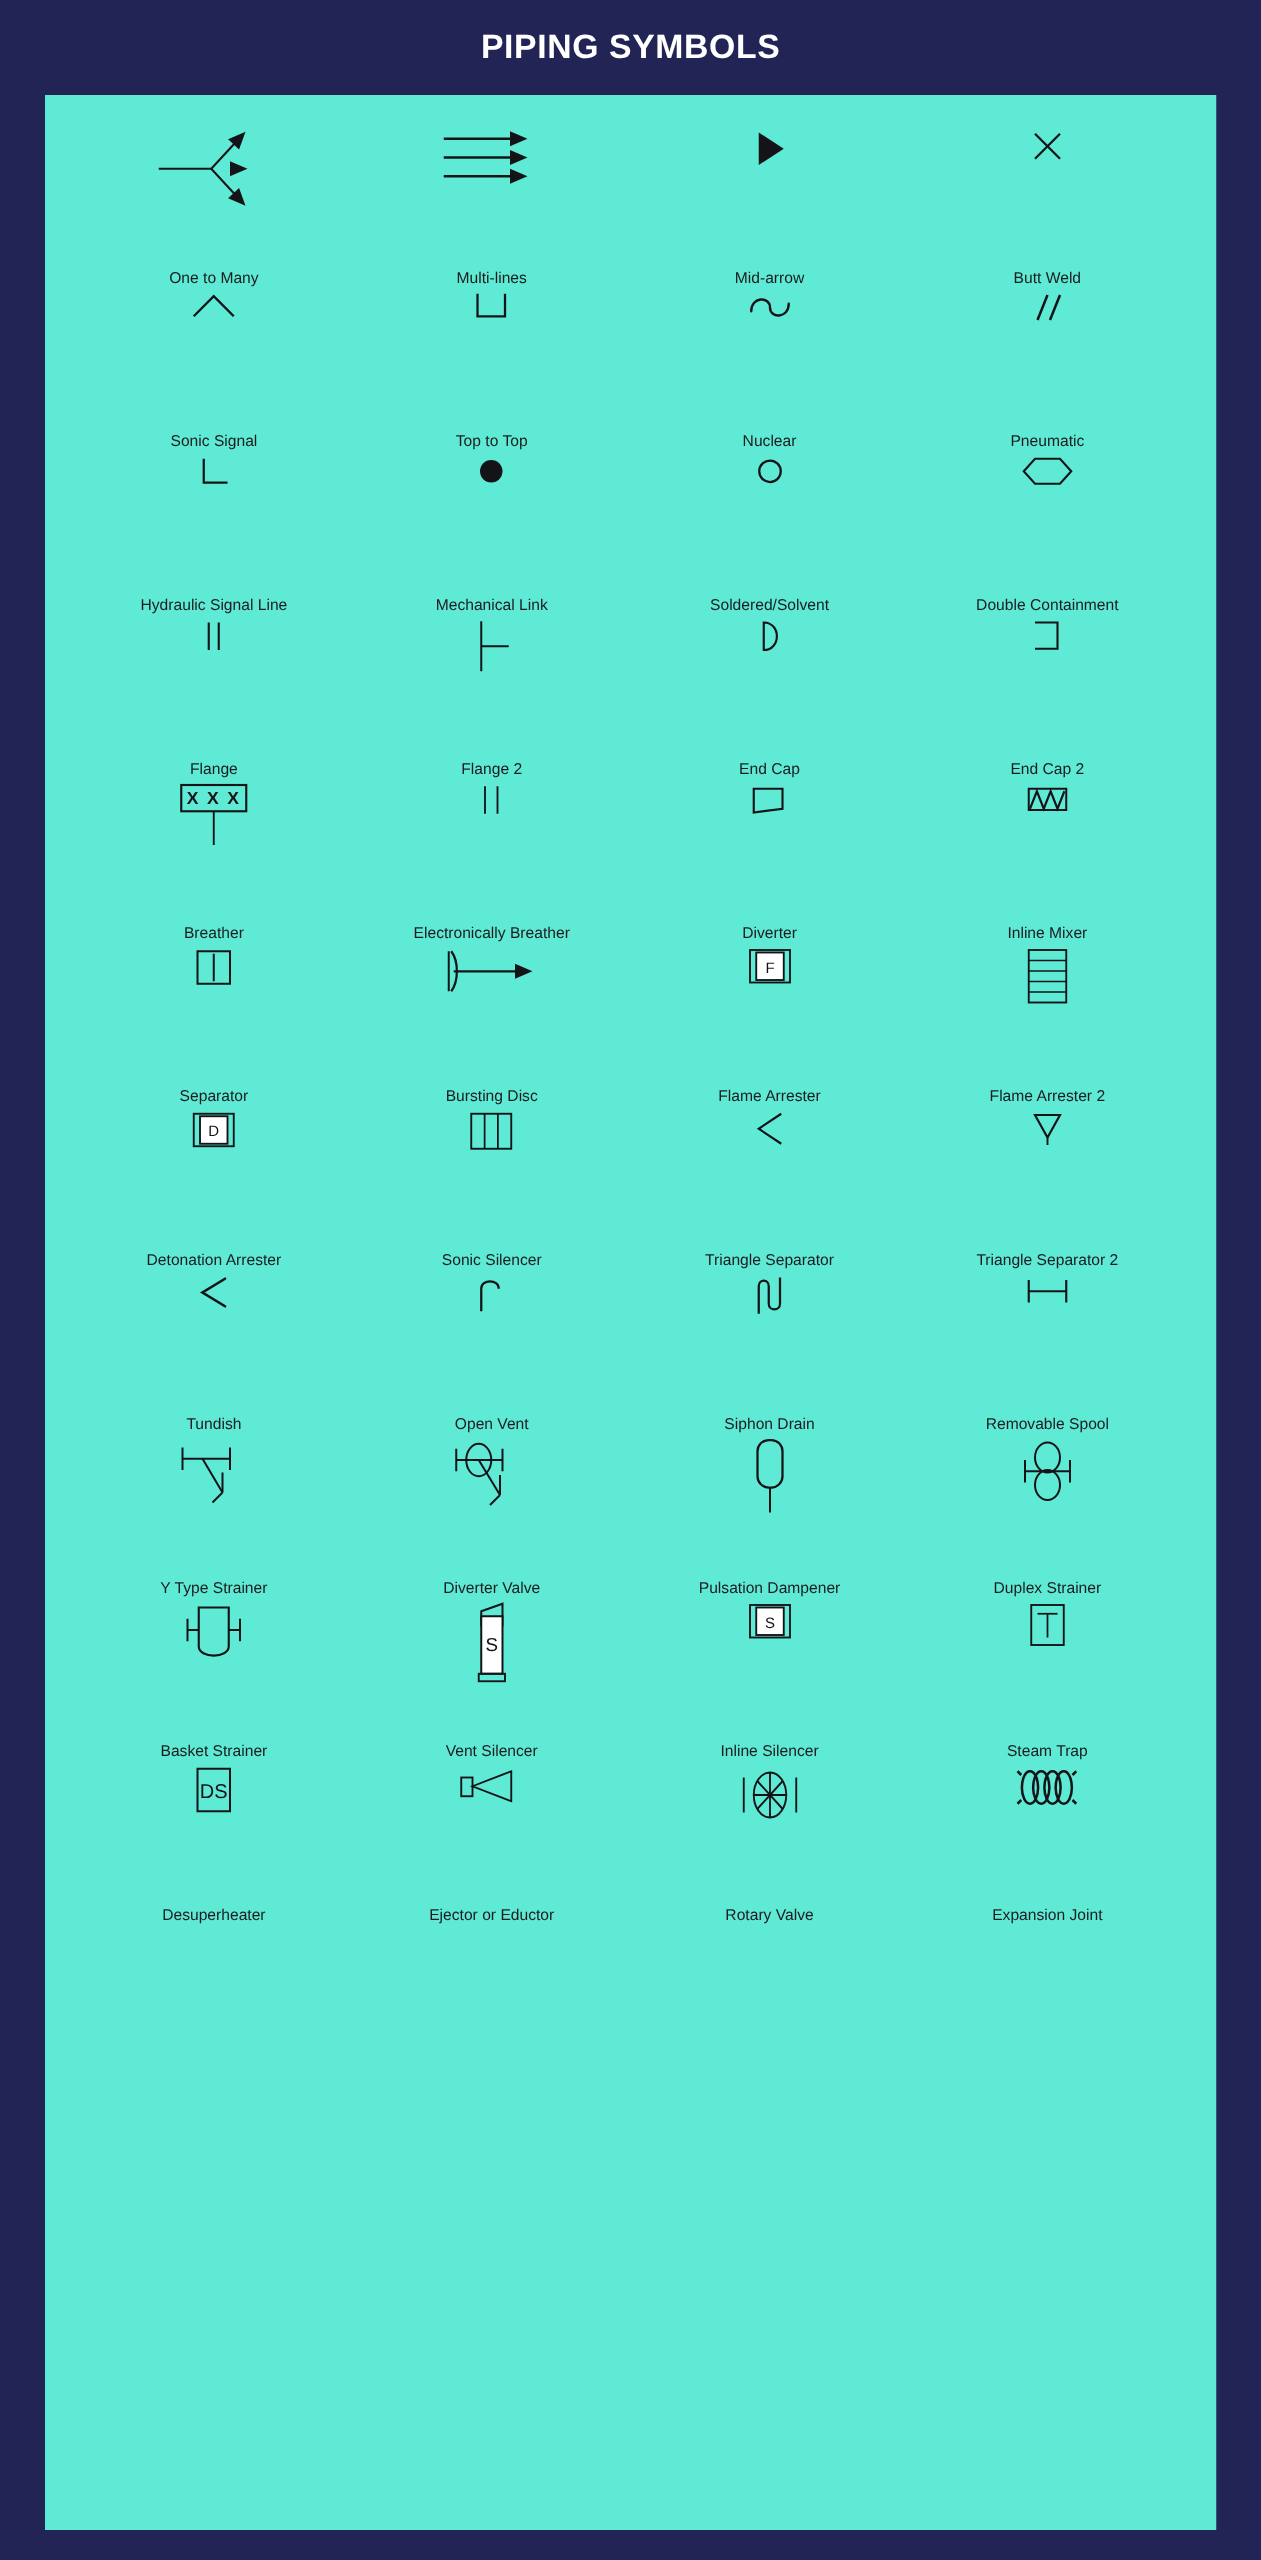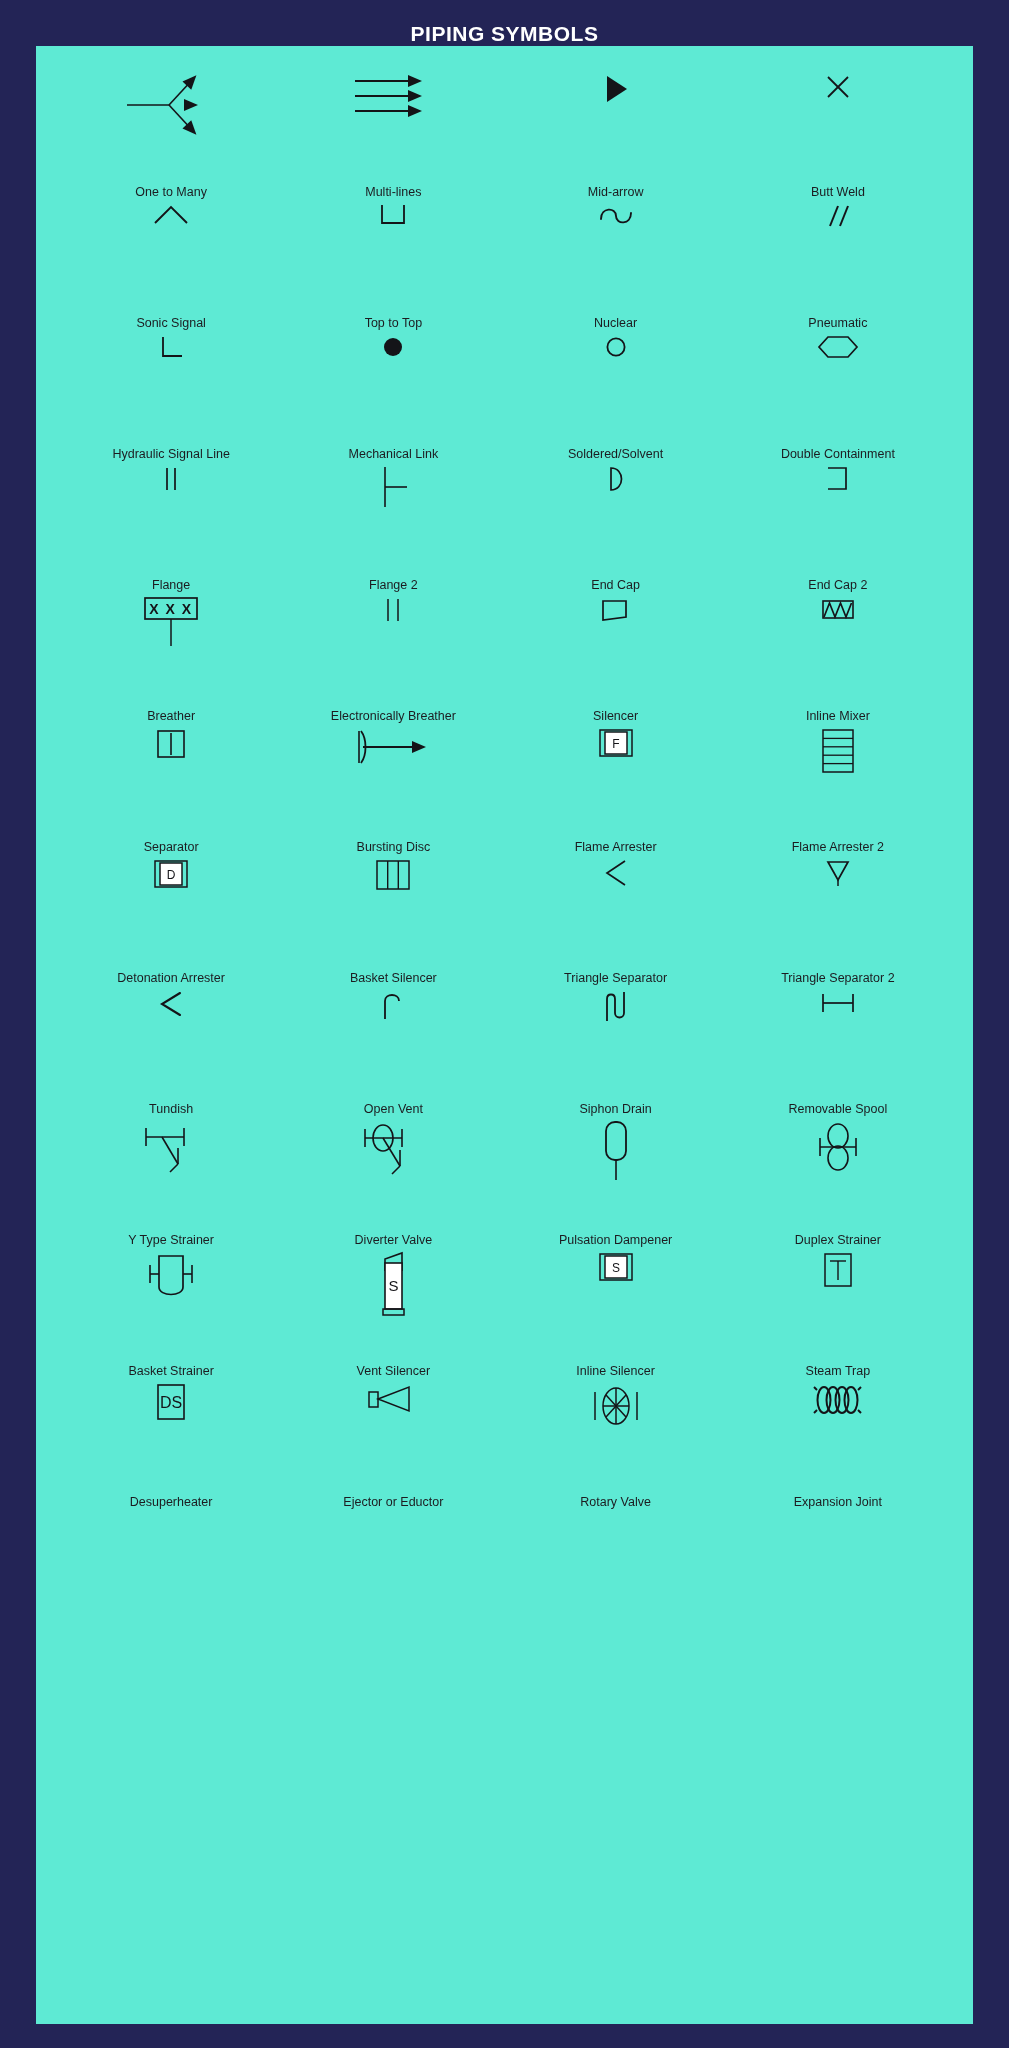--- a/index.html
+++ b/index.html
@@ -19,24 +19,25 @@
     height: 2048px;
     background: #232456;
     position: relative;
     display: flex;
     flex-direction: column;
     align-items: center;
   }
 
   .page-title {
     color: #ffffff;
-    font-size: 21px;
+    font-size: 27px;
     font-weight: bold;
     letter-spacing: 0.5px;
     margin-top: 22px;
+    margin-bottom: 23px;
     text-align: center;
   }
 
   .symbol-card {
     width: 937px;
     background: #5eead4;
     flex: 1;
     margin-bottom: 24px;
     padding: 26px 24px 18px 24px;
     display: flex;
@@ -267,21 +268,21 @@
   </svg>
           </div>
           <div class="symbol-label">Electronically Breather</div>
         </div>
         <div class="symbol-cell">
           <div class="symbol-art">
             <svg width="36" height="26" viewBox="0 0 36 26">
     <path d="M5 5 H28 L28 21 L5 24 Z" fill="none" stroke="#141418" stroke-width="1.7" stroke-linejoin="miter"></path>
   </svg>
           </div>
-          <div class="symbol-label">Silencer</div>
+          <div class="symbol-label">Diverter</div>
         </div>
         <div class="symbol-cell">
           <div class="symbol-art">
             <svg width="36" height="26" viewBox="0 0 36 26">
     <rect x="3" y="5" width="30" height="17" fill="none" stroke="#141418" stroke-width="1.6"></rect>
     <path d="M4 21 L9.5 7 L15 21 L20.5 7 L26 21 L31.5 7" fill="none" stroke="#141418" stroke-width="1.7" stroke-linejoin="miter"></path>
   </svg>
           </div>
           <div class="symbol-label">Inline Mixer</div>
         </div>
@@ -344,21 +345,21 @@
         <div class="symbol-cell">
           <div class="symbol-art">
             <svg width="42" height="34" viewBox="0 0 42 34">
     <rect x="5" y="3" width="32" height="28" fill="none" stroke="#141418" stroke-width="1.5"></rect>
     <g stroke="#141418" stroke-width="1.4">
       <path d="M15.7 3 V31"></path>
                 <path d="M26.3 3 V31"></path>
     </g>
   </svg>
           </div>
-          <div class="symbol-label">Basket Silencer</div>
+          <div class="symbol-label">Sonic Silencer</div>
         </div>
         <div class="symbol-cell">
           <div class="symbol-art">
             <svg width="28" height="30" viewBox="0 0 28 30">
     <path d="M23 3 L5 15 L23 27" fill="none" stroke="#141418" stroke-width="1.7" stroke-linejoin="miter"></path>
   </svg>
           </div>
           <div class="symbol-label">Triangle Separator</div>
         </div>
         <div class="symbol-cell">

